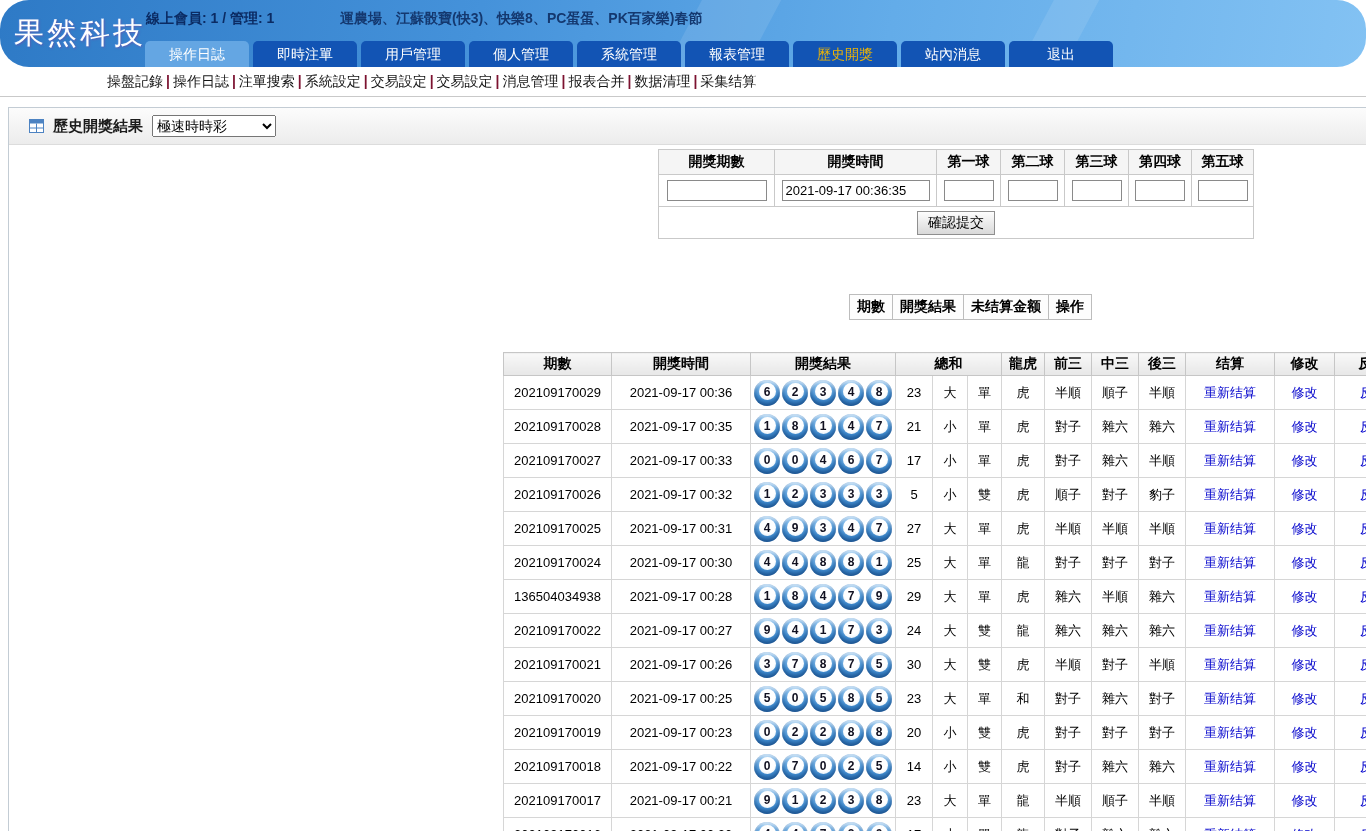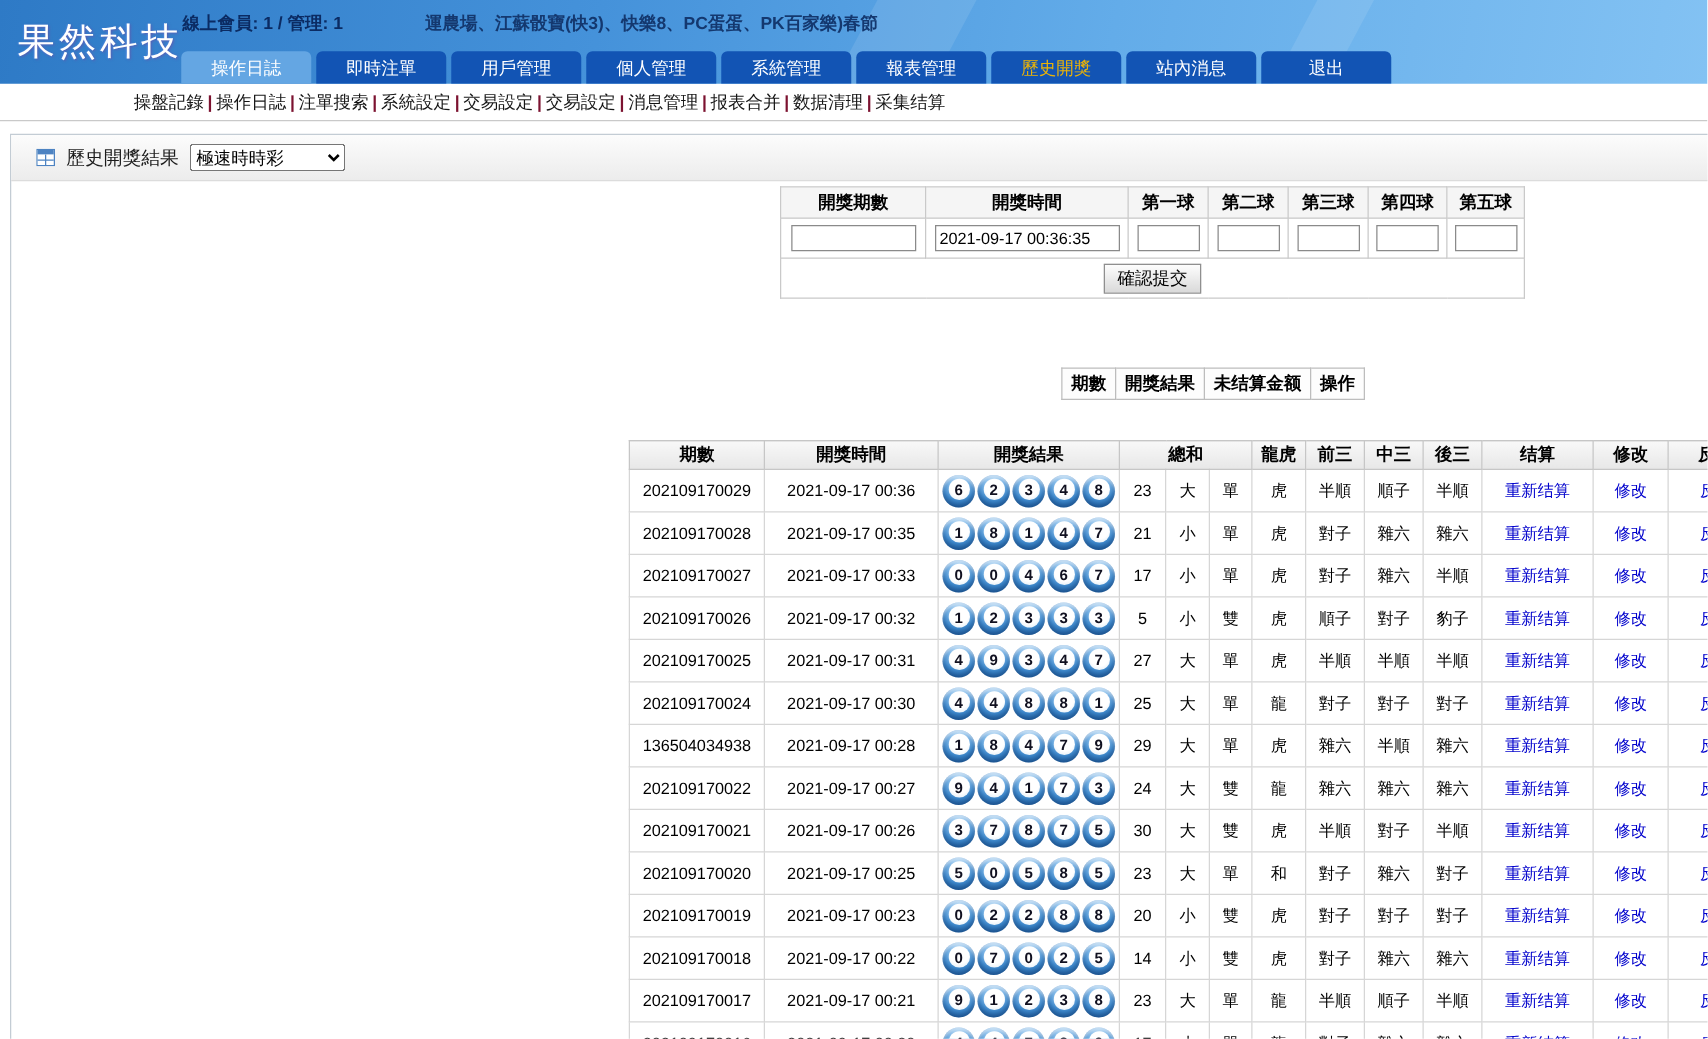--- a/index.html
+++ b/index.html
@@ -3,21 +3,21 @@
 <meta charset="utf-8">
 <style>
   * { margin:0; padding:0; box-sizing:border-box; }
   html,body { width:1366px; height:831px; }
   body { font-family:"Liberation Sans","DejaVu Sans",sans-serif; background:#fff; overflow:hidden; }
   .page { position:relative; width:1366px; height:831px; overflow:hidden; }
 
   
   .topbar { position:relative; height:67px;
     background:linear-gradient(100deg,#2e7ac6 0%,#4592da 35%,#63ace9 65%,#83c2f3 100%);
-    overflow:hidden; }
+    overflow:hidden;border-radius:29px; }
   .topbar::before, .topbar::after { content:""; position:absolute; top:-30px; height:160px; width:70px;
     background:rgba(255,255,255,.10); transform:rotate(28deg); }
   .topbar::before { left:680px; } .topbar::after { left:1030px; width:40px; }
   .logo { position:absolute; left:14px; top:13px; color:#fff; font-size:30px; letter-spacing:3px;
     text-shadow:1px 1px 2px rgba(120,70,160,.55), -1px 0 1px rgba(80,140,230,.6); }
   .stats { position:absolute; left:146px; top:10px; font-weight:bold; font-size:14px; color:#0b2b63; }
   .marquee { position:absolute; left:340px; top:10px; width:362px; overflow:hidden; white-space:nowrap;
     font-weight:bold; font-size:14px; color:#14386f; }
   .tabs { position:absolute; left:145px; bottom:0; display:flex; gap:4px; z-index:2; }
   .tab { width:104px; height:26px; line-height:26px; text-align:center; background:#1254b4; color:#fff;
@@ -29,26 +29,26 @@
   .submenu { height:30px; line-height:29px; padding-left:106px; background:#fff;
     border-bottom:1px solid #c9c9c9; font-size:14px; white-space:nowrap; }
   .submenu a { color:#151515; text-decoration:none; margin:0 1px; cursor:pointer; }
   .submenu .sep { color:#7c1230; font-weight:bold; margin:0 2px; }
 
   
   .panel { position:absolute; left:8px; top:107px; width:1440px; height:730px;
     border:1px solid #c3ccd4; background:#fff; }
   .panel-header { height:37px; background:linear-gradient(#fcfcfc,#ececec);
     border-bottom:1px solid #dcdcdc; display:flex; align-items:center; padding-left:20px; gap:9px; }
-  .panel-title { font-weight:normal; font-size:15px; color:#1c1c1c; }
+  .panel-title { font-weight:bold; font-size:15px; color:#1c1c1c; }
   .game-select { width:124px; height:22px; font-size:14px; font-family:inherit; }
   .panel-body { position:relative; width:100%; height:692px; }
 
   
-  .entry-wrap { position:absolute; left:615px; top:4px; }
+  .entry-wrap { position:absolute; left:649px; top:4px; }
   table.entry { border-collapse:collapse; font-size:14px; }
   table.entry th { border:1px solid #c9c9c9; background:#f5f5f5; font-weight:bold; color:#000;
     height:25px; text-align:center; }
   table.entry td { border:1px solid #c9c9c9; height:32px; text-align:center; }
   table.entry input { height:21px; border:1px solid #8a8a8a; font-size:13px; font-family:inherit; padding:4px 3px; }
   .in-period { width:100px; } .in-time { width:148px; } .in-ball { width:50px; }
   .submit-btn { font-size:14px; font-family:inherit; padding:2px 10px; border:1px solid #8f8f8f;
     background:linear-gradient(#fdfdfd,#d9d9d9); cursor:pointer; }
 
   

